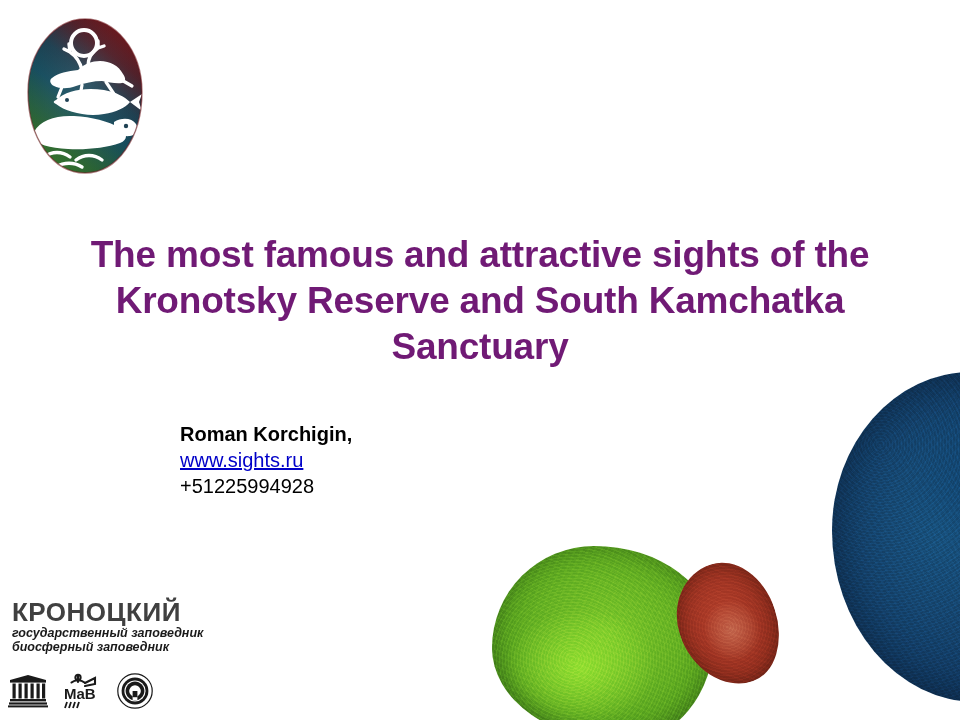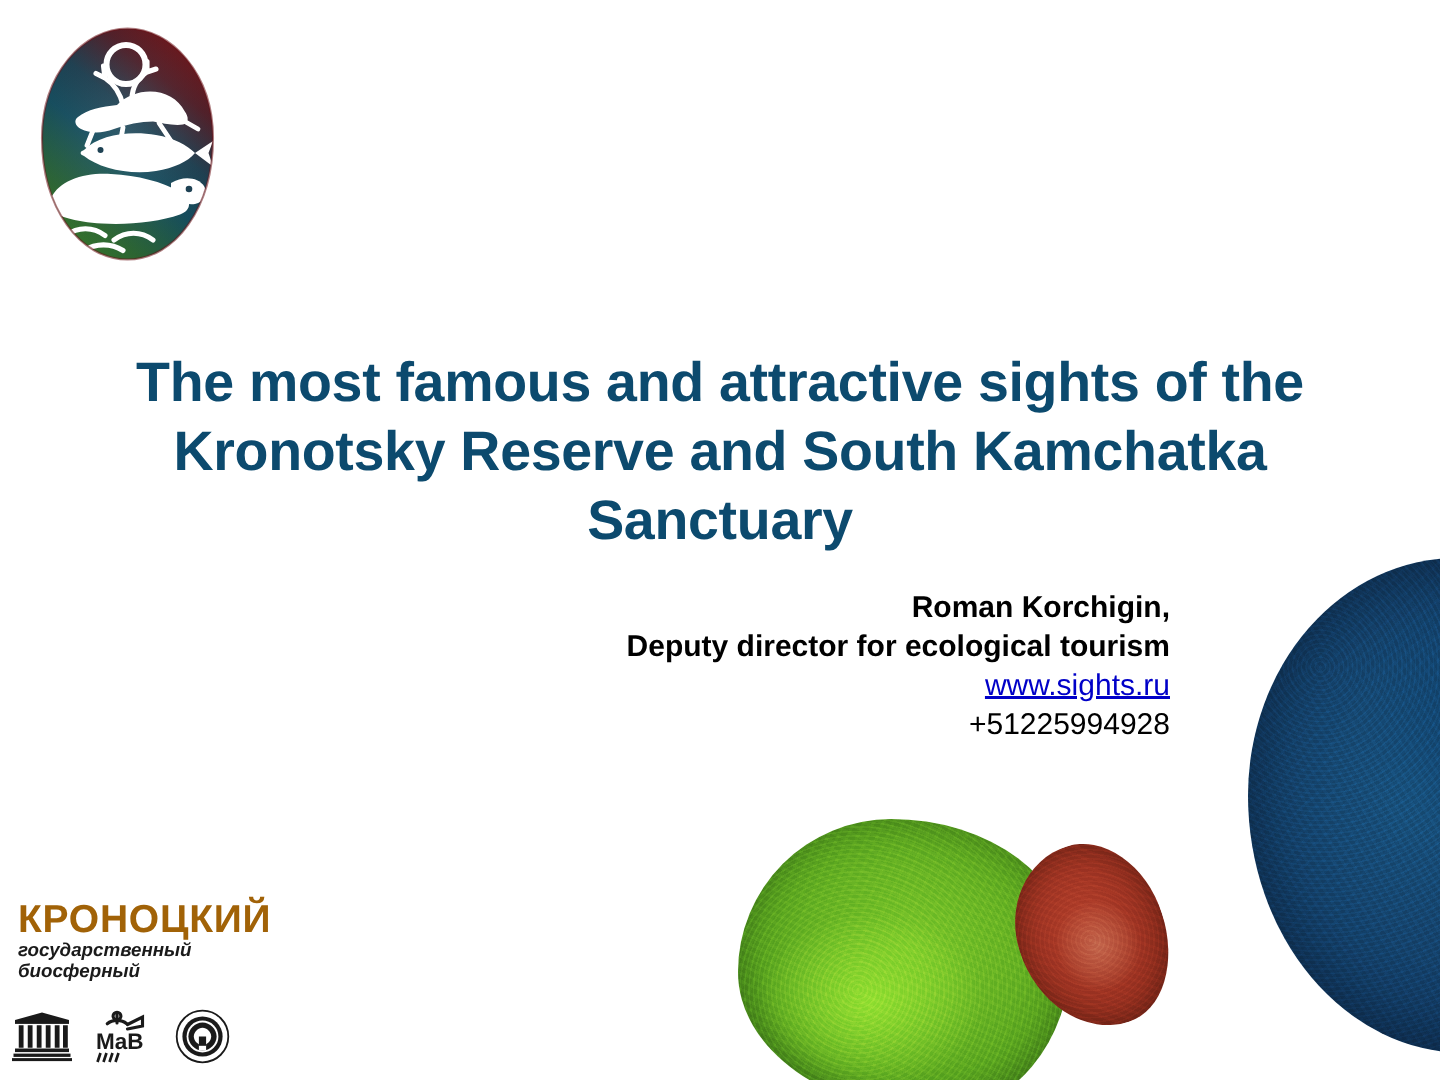--- a/index.html
+++ b/index.html
@@ -111,31 +111,31 @@
     width: 864px;
     text-align: center;
   }
   #slide-title {
     margin: 0;
     font-family: "Liberation Sans", sans-serif;
     font-weight: bold;
     font-size: 37px;
     line-height: 46px;
     letter-spacing: -0.2px;
-    color: #0c4a6e;
+    color: #701a75;
     white-space: pre-line;
   }
 
   
   #subtitle-block {
     position: absolute;
     left: 180px;
-    top: 392px;
+    top: 421px;
     width: 600px;
-    text-align: right;
+    text-align: left;
   }
   .sub-line {
     font-family: "Liberation Sans", sans-serif;
     font-size: 20px;
     line-height: 26px;
     color: #000000;
   }
   .sub-line.bold { font-weight: bold; }
   .sub-line.link {
     color: #0000c8;
@@ -150,21 +150,21 @@
     left: 12px;
     top: 598px;
     width: 200px;
   }
   #wordmark-title {
     font-family: "Liberation Sans", sans-serif;
     font-weight: bold;
     font-size: 26px;
     line-height: 28px;
     letter-spacing: 0.5px;
-    color: #a16207;
+    color: #404040;
   }
   .wordmark-sub {
     font-family: "Liberation Sans", sans-serif;
     font-style: italic;
     font-weight: bold;
     font-size: 12.5px;
     line-height: 14px;
     color: #1a1a1a;
   }
   #emblem-row {
@@ -239,28 +239,28 @@
       <path d="M63 3 C92 3 120 33 120 76 C120 122 95 157 63 157 C31 157 6 122 6 76 C6 33 34 3 63 3 Z" fill="none" stroke="#6b1218" stroke-width="1.4" opacity="0.55"></path>
     </svg>
   </div>
 
   <div id="title-block">
     <h1 id="slide-title">The most famous and attractive sights of the Kronotsky Reserve and South Kamchatka Sanctuary</h1>
   </div>
 
   <div id="subtitle-block">
     <div class="sub-line bold">Roman Korchigin,</div>
-    <div class="sub-line bold">Deputy director for ecological tourism</div>
     <div class="sub-line link">www.sights.ru</div>
     <div class="sub-line plain">+51225994928</div>
   </div>
 
   <div id="wordmark">
     <div id="wordmark-title">КРОНОЦКИЙ</div>
-    <div class="wordmark-sub">государственный биосферный</div>
+    <div class="wordmark-sub">государственный заповедник</div>
+    <div class="wordmark-sub">биосферный заповедник</div>
   </div>
 
   <div id="emblem-row">
 
     <span class="emblem">
       <svg width="40" height="34" viewBox="0 0 40 34" aria-hidden="true">
         <g fill="#1a1a1a">
           <rect x="2" y="6" width="36" height="2.6"></rect>
           <path d="M2 6 L20 1 L38 6 Z"></path>
           <rect x="4.5" y="9.5" width="3.2" height="15"></rect>

